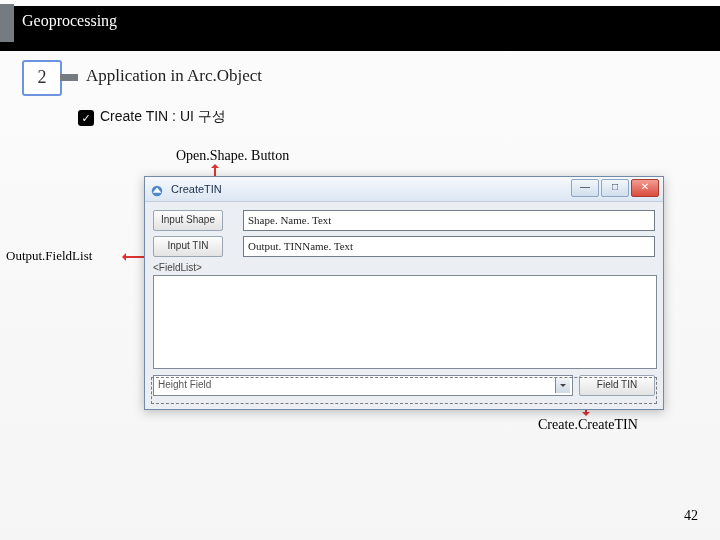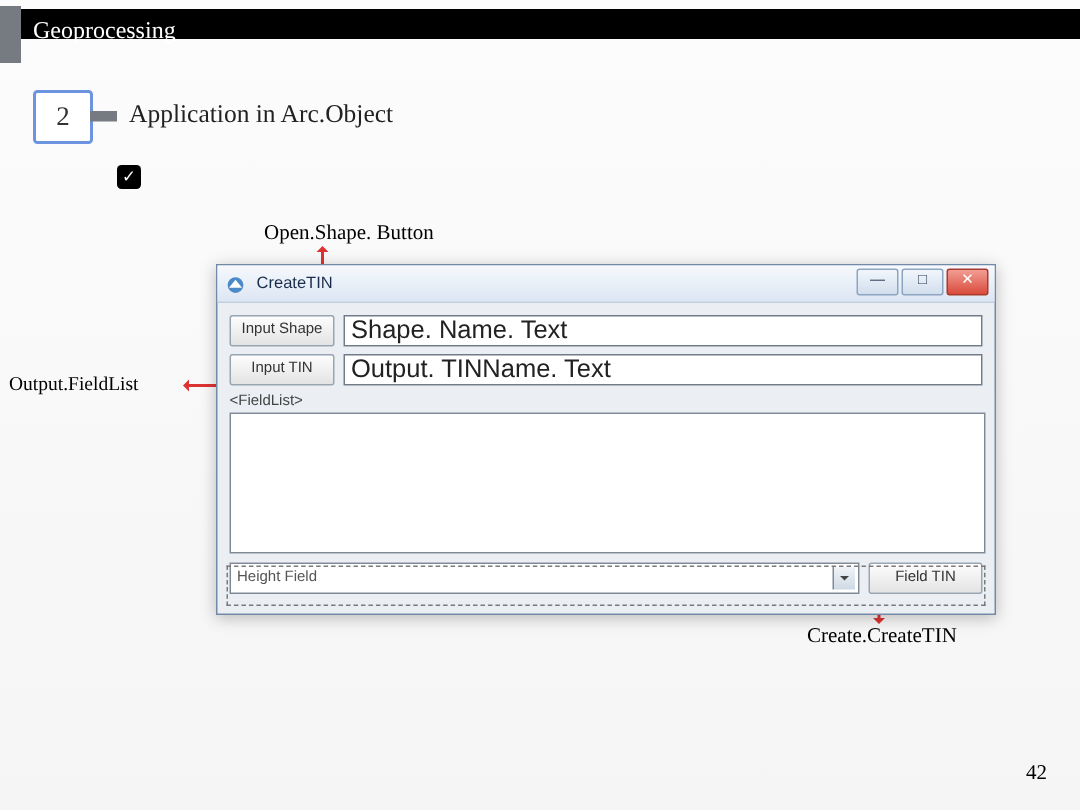--- a/index.html
+++ b/index.html
@@ -1,17 +1,17 @@
 <!DOCTYPE html>
 <html><head>
 <meta charset="utf-8">
 <style>
   html,body{margin:0;padding:0;width:720px;height:540px;background:#fefefe;font-family:"Malgun Gothic",Arial,sans-serif;overflow:hidden}
   .slide{position:relative;width:720px;height:540px;background:linear-gradient(to bottom,#fcfcfc 0%,#f5f5f5 100%)}
-  .topbar{position:absolute;left:0;top:6px;width:720px;height:20px;background:#000}
+  .topbar{position:absolute;left:0;top:6px;width:720px;height:45px;background:#000}
   .topbar .tab{position:absolute;left:0;top:-2px;width:14px;height:38px;background:#767b82}
   .topbar .title{position:absolute;left:22px;top:6px;color:#fff;font-size:16px;font-family:"Times New Roman",serif}
   .numbox{position:absolute;left:22px;top:60px;width:36px;height:32px;border:2px solid #6d94e1;border-radius:3px;text-align:center;line-height:30px;font-size:18px;font-family:"Comic Sans MS",cursive;color:#333;background:#fff}
   .numstub{position:absolute;left:60px;top:74px;width:18px;height:7px;background:#767b82}
   .section{position:absolute;left:86px;top:66px;font-size:17px;color:#222;font-family:"Times New Roman",serif}
   .checkicon{position:absolute;left:78px;top:110px;width:16px;height:16px;background:#000;border-radius:3px;color:#fff;font-size:11px;text-align:center;line-height:16px}
   .checklabel{position:absolute;left:100px;top:108px;font-size:14px;color:#111}
   .openshape{position:absolute;left:176px;top:148px;font-size:14px;color:#000;font-family:"Times New Roman",serif}
   .outputtin{position:absolute;left:6px;top:248px;font-size:13px;color:#000;font-family:"Times New Roman",serif}
   .createtin{position:absolute;left:538px;top:417px;font-size:14px;color:#000;font-family:"Times New Roman",serif}
@@ -33,22 +33,22 @@
   .dlg{position:absolute;left:144px;top:176px;width:518px;height:232px;background:#ebeff3;border:1px solid #728aa8;box-shadow:0 2px 10px rgba(0,0,0,.25)}
   .dlg .titlebar{position:relative;height:24px;background:linear-gradient(to bottom,#f6f9fd,#dce6f3);border-bottom:1px solid #c2cedd;font-size:11px;line-height:24px}
   .dlg .titlebar .ico{display:inline-block;width:14px;height:14px;margin:5px 4px 0 5px;vertical-align:top}
   .dlg .titlebar .ico svg{width:14px;height:14px}
   .dlg .titlebar .ttxt{color:#1a2d4a}
   .dlg .winbtns{position:absolute;right:4px;top:2px;display:flex;gap:2px}
   .dlg .winbtn{width:26px;height:16px;border:1px solid #8ea5c1;border-radius:2px;background:linear-gradient(to bottom,#f1f6fb,#d2deed);font-size:10px;text-align:center;line-height:14px;color:#2b3d56}
   .dlg .winbtn.close{background:linear-gradient(to bottom,#f29d93,#d94b3c);border-color:#a83b2e;color:#fff}
   .dlg .body{position:relative;padding:8px;height:calc(100% - 24px);box-sizing:border-box}
   .row{display:flex;align-items:center;margin-bottom:5px}
-  .row .lbutton{width:68px;height:19px;background:linear-gradient(to bottom,#fdfdfd,#e3e3e3);border:1px solid #9aa5b2;border-radius:2px;font-size:10px;text-align:center;line-height:18px;color:#333;margin-right:6px}
-  .row .field{flex:1;height:19px;background:#fff;border:1px solid #727c88;font-size:17px;line-height:18px;padding:0 4px;color:#222;font-family:Liberation Sans, sans-serif}
+  .row .lbutton{width:68px;height:19px;background:linear-gradient(to bottom,#fdfdfd,#e3e3e3);border:1px solid #9aa5b2;border-radius:2px;font-size:10px;text-align:center;line-height:18px;color:#333;margin-right:20px}
+  .row .field{flex:1;height:19px;background:#fff;border:1px solid #727c88;font-size:11px;line-height:18px;padding:0 4px;color:#222;font-family:Liberation Serif, serif}
   .listlabel{font-size:10px;color:#444;margin:2px 0 2px 0}
   .listbox{width:100%;height:92px;background:#fff;border:1px solid #808a96;margin-bottom:6px}
   .btmrow{display:flex;align-items:flex-start}
   .comb{flex:1;height:19px;background:#fff;border:1px solid #808a96;font-size:10px;line-height:18px;padding:0 4px;color:#555;position:relative}
   .comb::after{content:"";position:absolute;right:2px;top:2px;width:14px;height:15px;background:linear-gradient(to bottom,#f1f4f8,#cfd9e5);border-left:1px solid #808a96}
   .comb::before{content:"";position:absolute;right:6px;top:8px;border:3px solid transparent;border-top-color:#444;z-index:1}
   .createbtn{width:74px;height:19px;background:linear-gradient(to bottom,#fdfdfd,#e3e3e3);border:1px solid #9aa5b2;border-radius:2px;font-size:10px;text-align:center;line-height:18px;color:#333;margin-left:6px}
 
   
   .selrect{position:absolute;left:6px;right:6px;bottom:6px;height:25px;border:1px dashed #7a7a7a;pointer-events:none}
@@ -60,20 +60,21 @@
 <div class="topbar">
   <div class="tab"></div>
   <div class="title">Geoprocessing</div>
 </div>
 
 <div class="numbox">2</div>
 <div class="numstub"></div>
 <div class="section">Application in Arc.Object</div>
 
 <div class="checkicon">✓</div>
+<div class="checklabel">Create TIN : UI 구성</div>
 
 <div class="openshape">Open.Shape. Button</div>
 <div class="outputtin">Output.FieldList</div>
 <div class="createtin">Create.CreateTIN</div>
 
 <div class="arr v1"></div>
 <div class="arr h1"></div>
 <div class="arr v2"></div>
 
 <div class="dlg">

